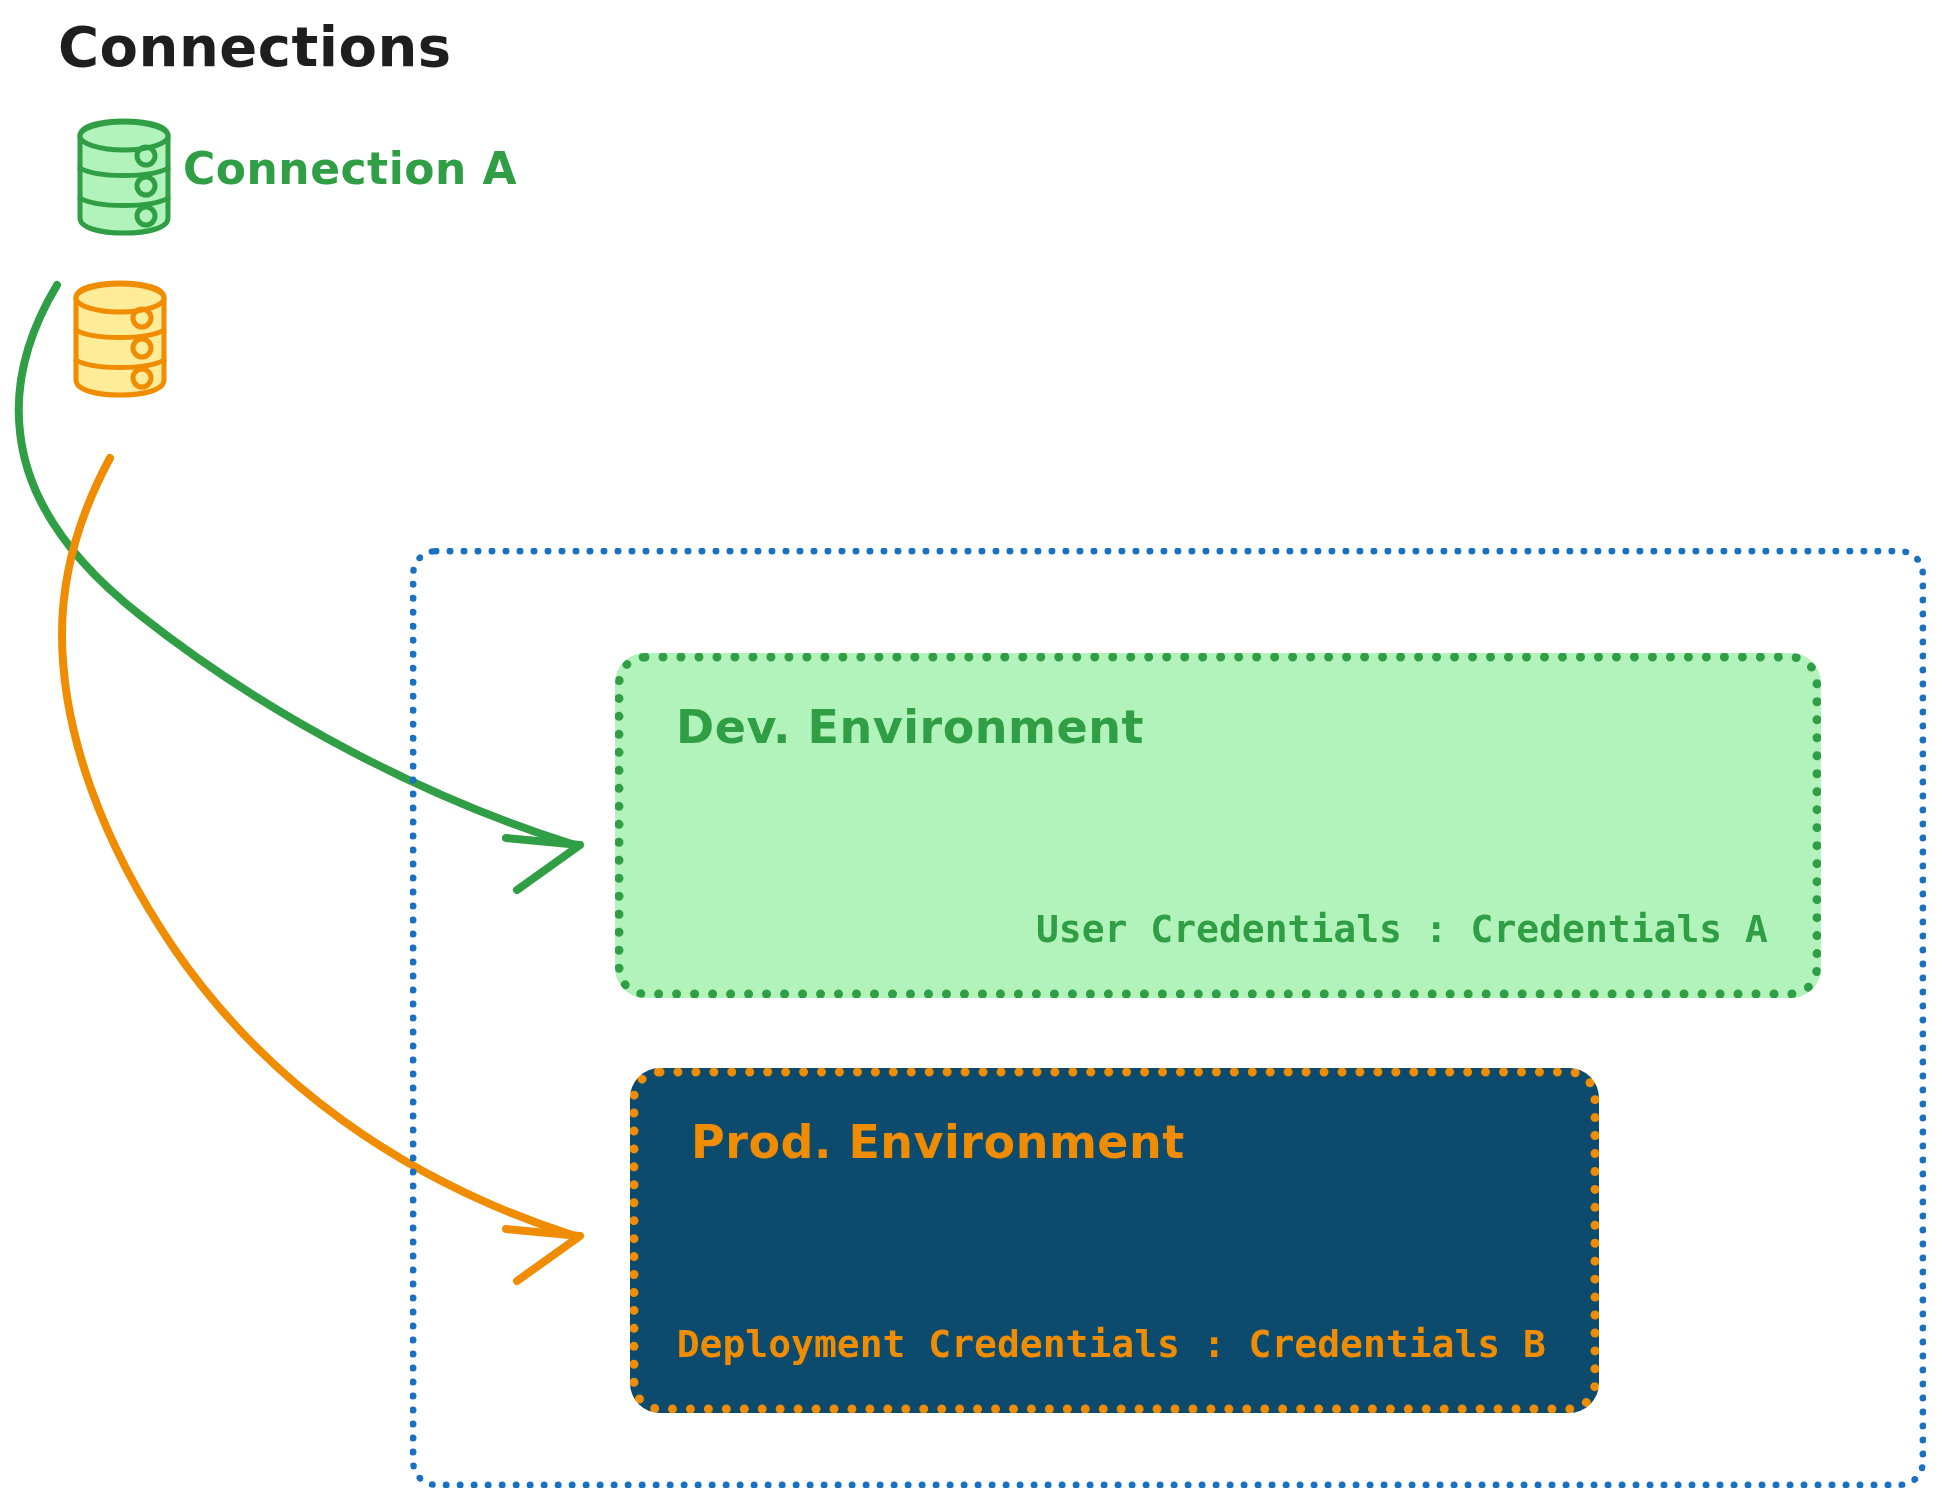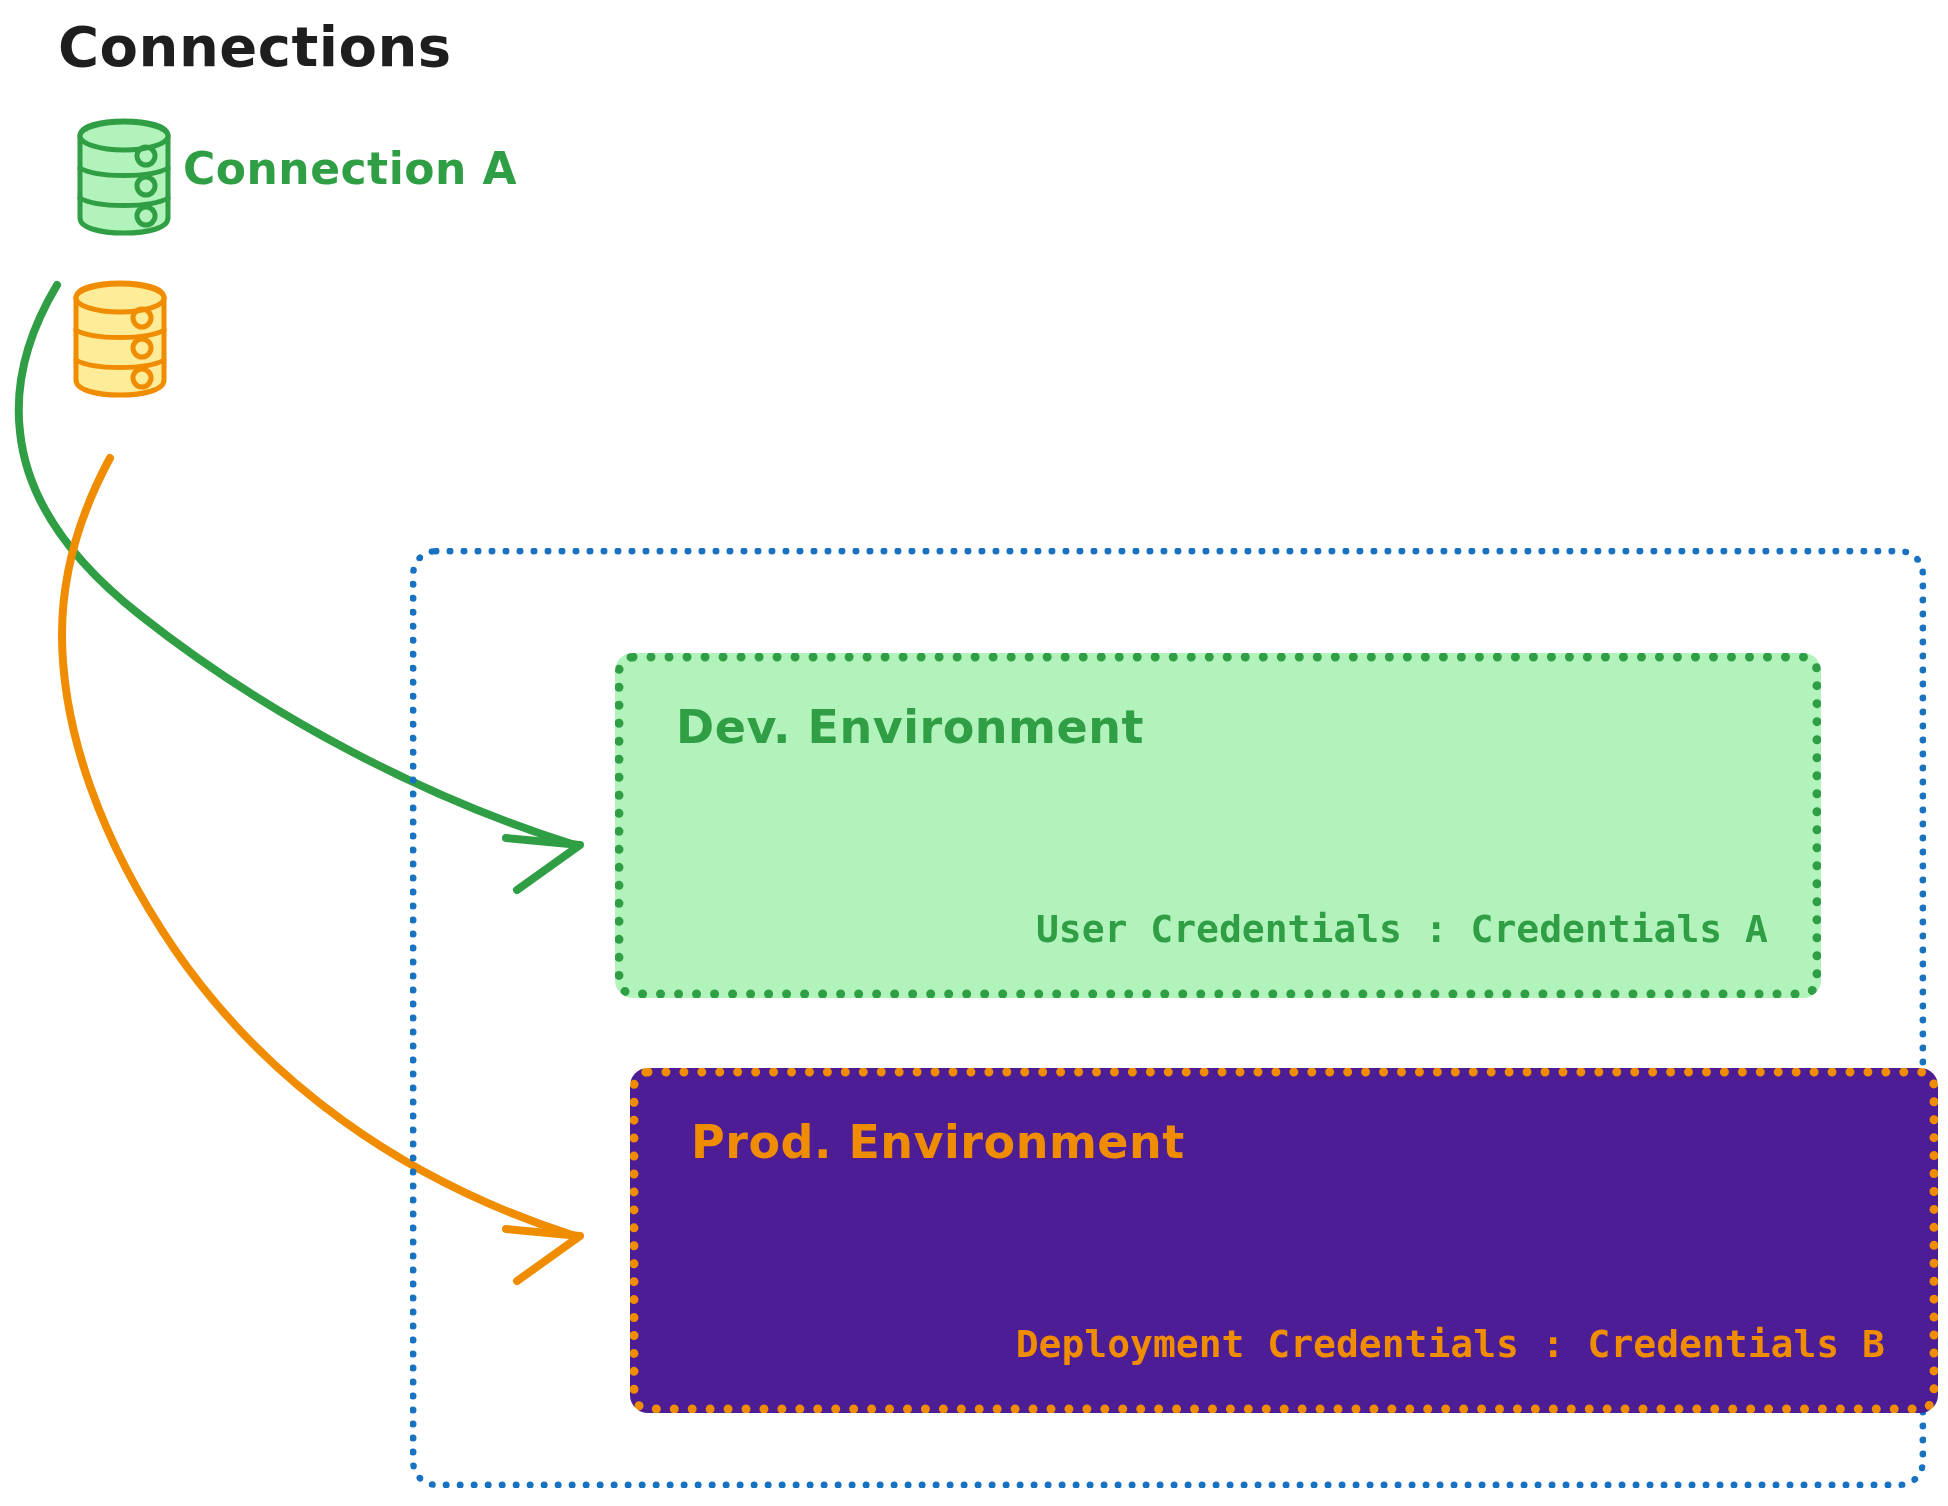--- a/index.html
+++ b/index.html
@@ -70,37 +70,37 @@
   .project-box {
     left: 410px;
     top: 548px;
     width: 1516px;
     height: 940px;
     border: 7px dotted #1971c2;
     border-radius: 26px;
     background: transparent;
   }
   .env-box {
-    border-radius: 18px;
+    border-radius: 30px;
   }
   .dev-box {
     left: 615px;
     top: 653px;
     width: 1206px;
     height: 345px;
     border: 9px dotted #2f9e44;
     background: #b2f2bb;
   }
   .prod-box {
     left: 630px;
     top: 1068px;
-    width: 1308px;
+    width: 969px;
     height: 345px;
     border: 9px dotted #f08c00;
-    background: #4c1d95;
+    background: #0c4a6e;
   }
 
   .env-title {
     position: absolute;
     font-size: 46px;
     white-space: nowrap;
   }
   .dev-title { left: 52px; top: 38px; color: #2f9e44; }
   .prod-title { left: 52px; top: 38px; color: #f08c00; }
 

